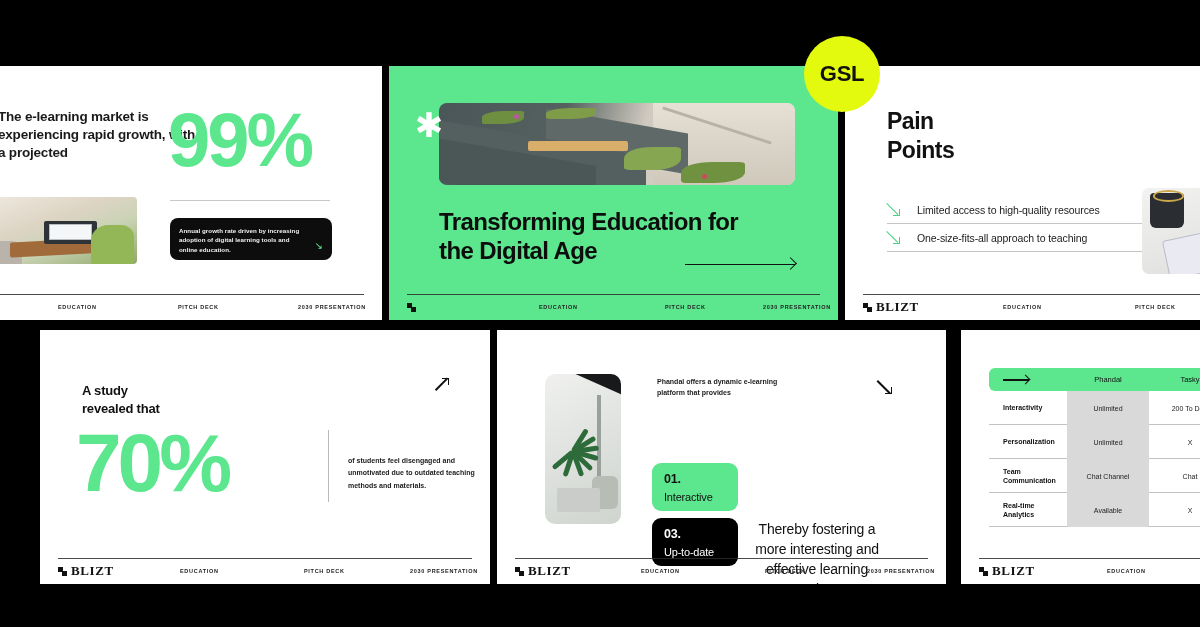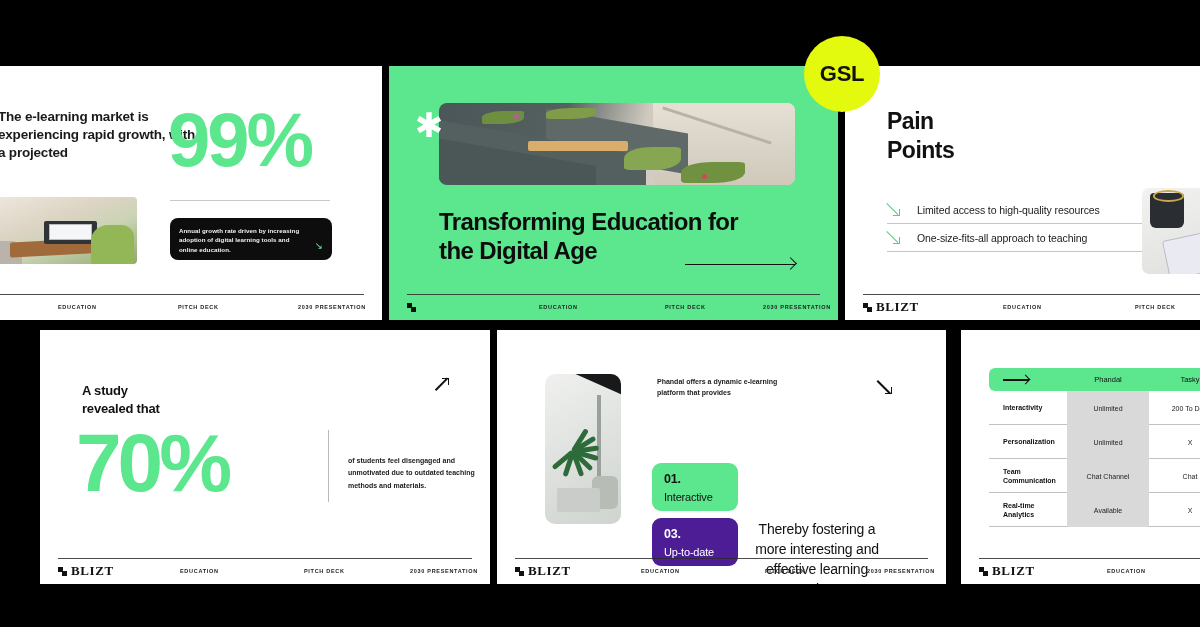--- a/index.html
+++ b/index.html
@@ -267,21 +267,21 @@
   #s5 .arrow-br .h2 { position:absolute; right:0; bottom:0; width:7px; height:7px;
     border-bottom:1.6px solid #111; border-right:1.6px solid #111; }
   #s5 .card {
     position: absolute; border-radius: 9px; padding: 24px 12px;
     display:flex; flex-direction:column; justify-content:center;
   }
   #s5 .card .n { font-size: 12.5px; font-weight: 700; letter-spacing: -0.2px; }
   #s5 .card .t { font-size: 11px; font-weight: 400; margin-top: 5px; letter-spacing: -0.2px; }
   #s5 #c1 { left: 155px; top: 133px; width: 86px; height: 48px; background: #5ce68e; color:#111; }
   #s5 #c2 { left: 252px; top: 133px; width: 86px; height: 48px; background: #d9d9d9; color:#111; }
-  #s5 #c3 { left: 155px; top: 188px; width: 86px; height: 48px; background: #4c1d95; color:#fff; }
+  #s5 #c3 { left: 155px; top: 188px; width: 86px; height: 48px; background: #000000; color:#fff; }
   #s5 .closing {
     position: absolute; left: 255px; top: 190px; width: 130px;
     font-size: 14px; font-weight: 500; line-height: 1.42; color: #111;
     letter-spacing: -0.2px;
     text-align: center;
   }
 
   
   #s6 { left: 961px; top: 330px; width: 300px; height: 254px; }
   #s6 .tbl { position: absolute; left: 28px; top: 38px; width: 260px; }

